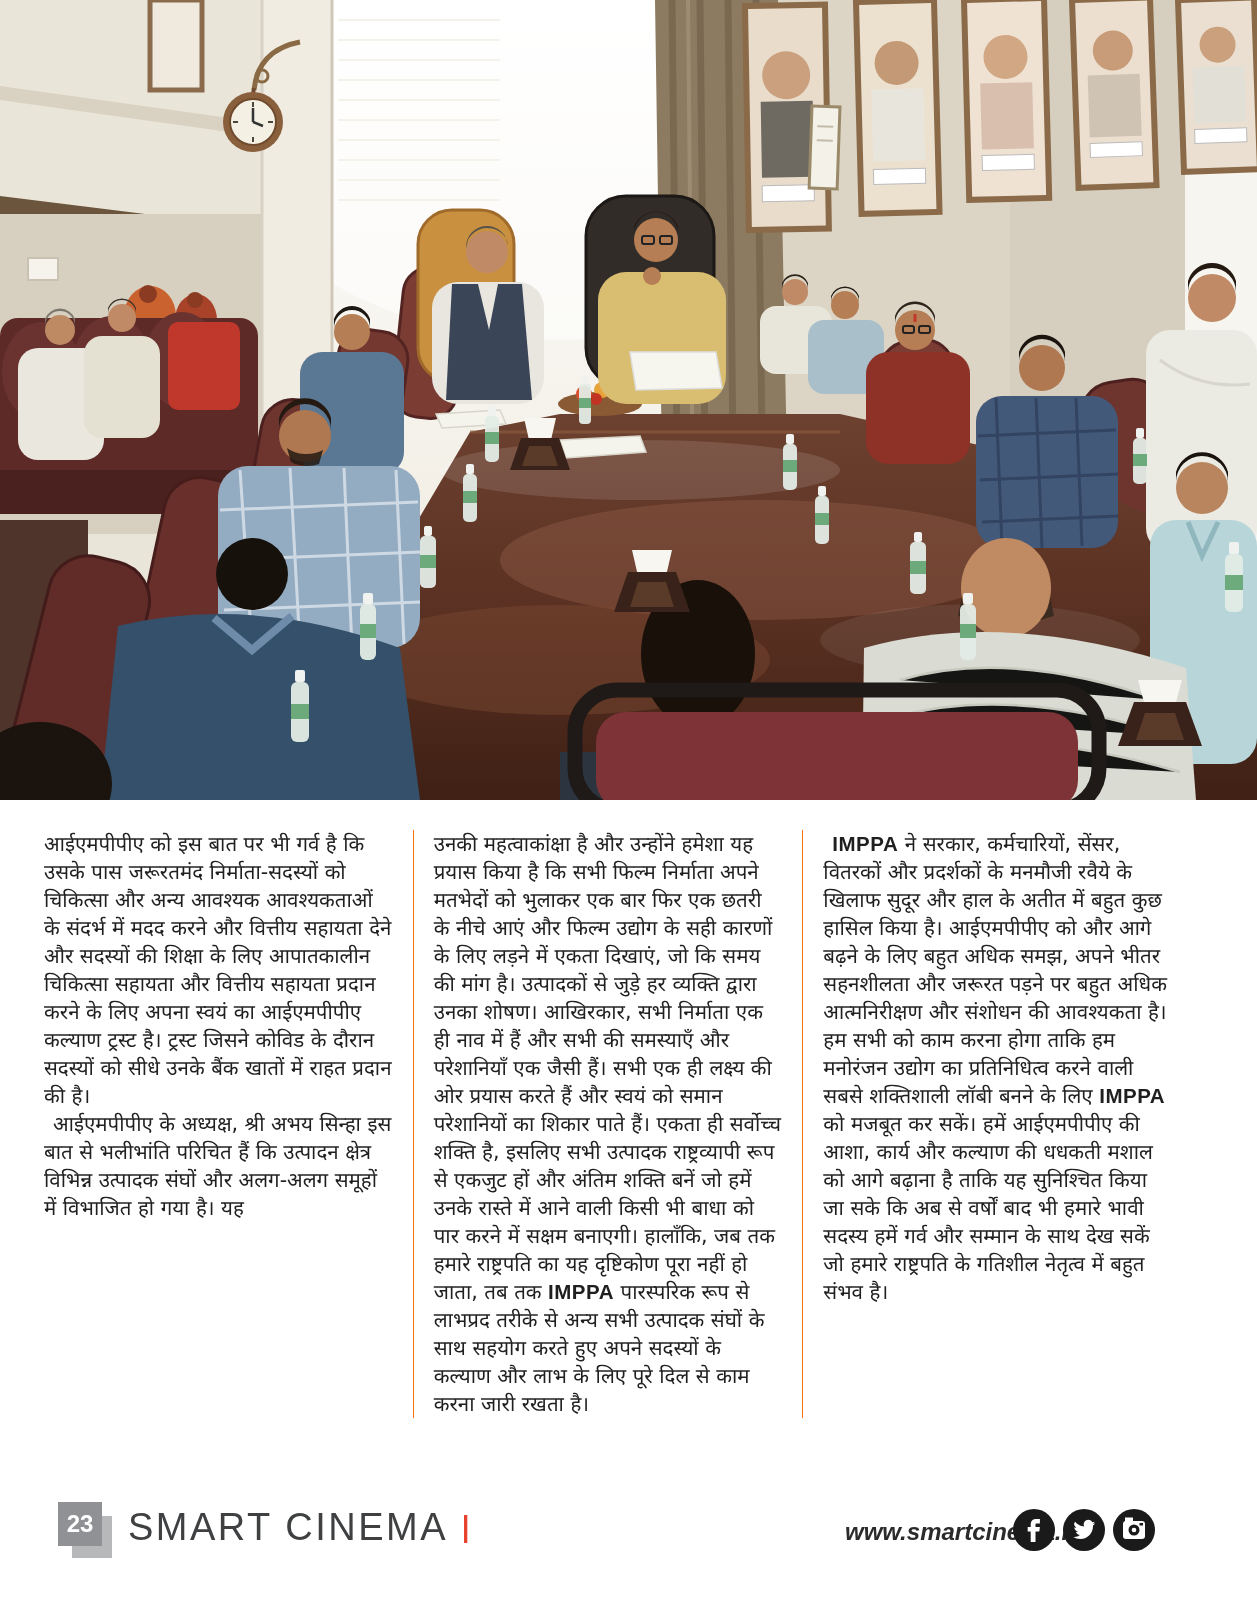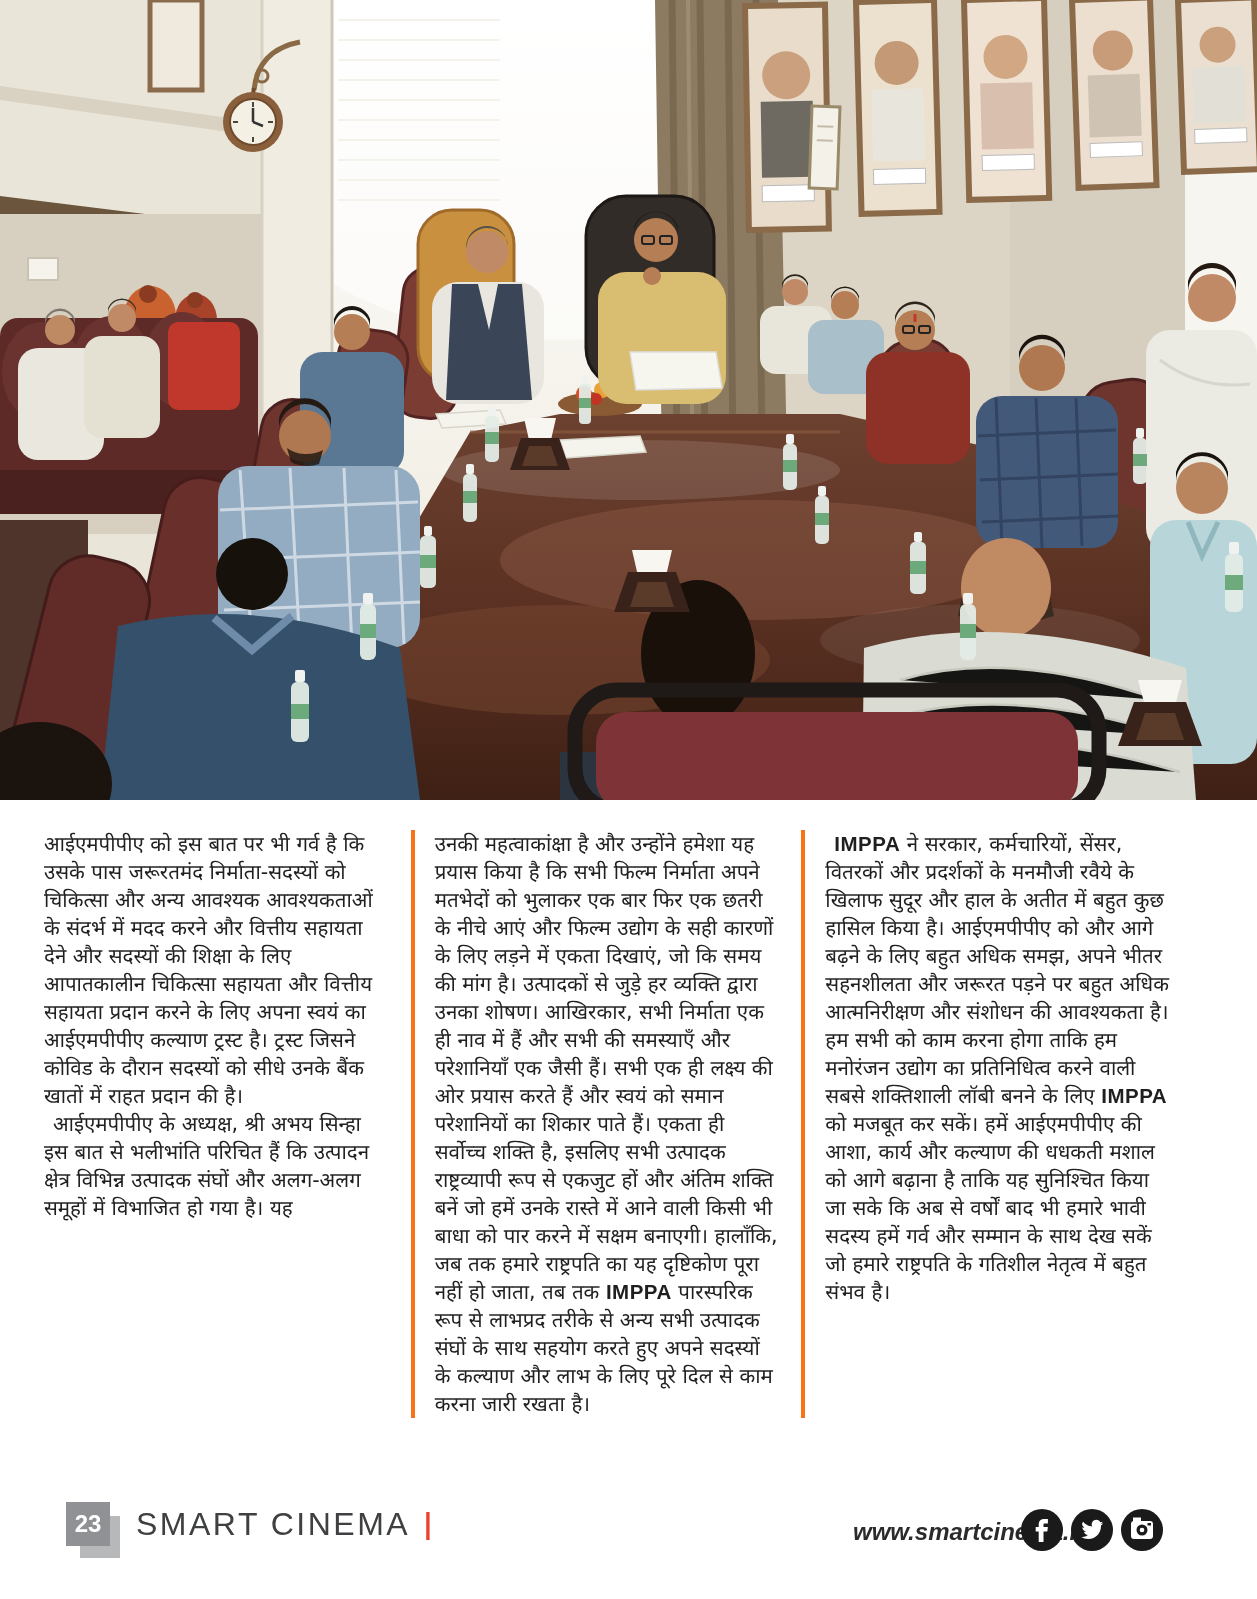--- a/index.html
+++ b/index.html
@@ -9,35 +9,35 @@
   
   .photo-wrap{position:absolute;left:0;top:0;width:1257px;height:800px;overflow:hidden;background:#e6e1d4;}
   .photo-wrap svg{display:block;width:1257px;height:800px;}
 
   
   .article{position:absolute;left:44px;top:830px;width:1128px;display:flex;
            color:#1f1f1f;font-family:"DejaVu Sans","Liberation Sans",sans-serif;}
   .col{flex:1;padding:0 20px;font-size:20.5px;line-height:28px;}
   .col:first-child{padding-left:0;}
   .col:last-child{padding-right:0;}
-  .col + .col{border-left:4px solid #f97316;}
+  .col + .col{border-left:1px solid #f97316;}
   .col p{margin:0;text-align:left;}
   .col p.gap{}
   .col p.indent{text-indent:9px;}
   .latin{font-family:"Liberation Sans",sans-serif;font-weight:700;letter-spacing:.5px;text-align:right;}
 
   
-  .footer{position:absolute;left:8px;top:1496px;width:1094px;height:76px;color:#3f4042;}
+  .footer{position:absolute;left:0;top:1496px;width:1094px;height:76px;color:#3f4042;}
   .page-badge{position:absolute;left:58px;top:6px;width:58px;height:58px;}
   .badge-back{position:absolute;left:14px;top:14px;width:40px;height:42px;background:#b7b8ba;}
   .badge-front{position:absolute;left:0;top:0;width:44px;height:44px;background:#909195;
                display:flex;align-items:center;justify-content:center;}
   .badge-front span{color:#ffffff;font-size:24px;font-weight:700;}
   .brand{position:absolute;left:128px;top:10px;display:flex;align-items:center;gap:14px;}
-  .mag{font-size:32px;letter-spacing:2.5px;color:#3f4042;text-align:center;}
+  .mag{font-size:38px;letter-spacing:2.5px;color:#3f4042;text-align:center;}
   .sep{color:#e8432e;font-size:26px;font-weight:700;transform:scaleY(1.15);}
   .issue{font-size:34px;letter-spacing:.5px;color:#3f4042;}
   .site{position:absolute;left:845px;top:22px;font-style:italic;font-weight:700;
         font-size:24px;color:#2b2b2b;text-decoration:none;cursor:pointer;}
   .soc{position:absolute;top:12px;width:44px;height:44px;display:block;cursor:pointer;}
   .soc.fb{left:1012px;} .soc.tw{left:1062px;} .soc.ig{left:1112px;}
 </style>
 </head>
 <body>
 

